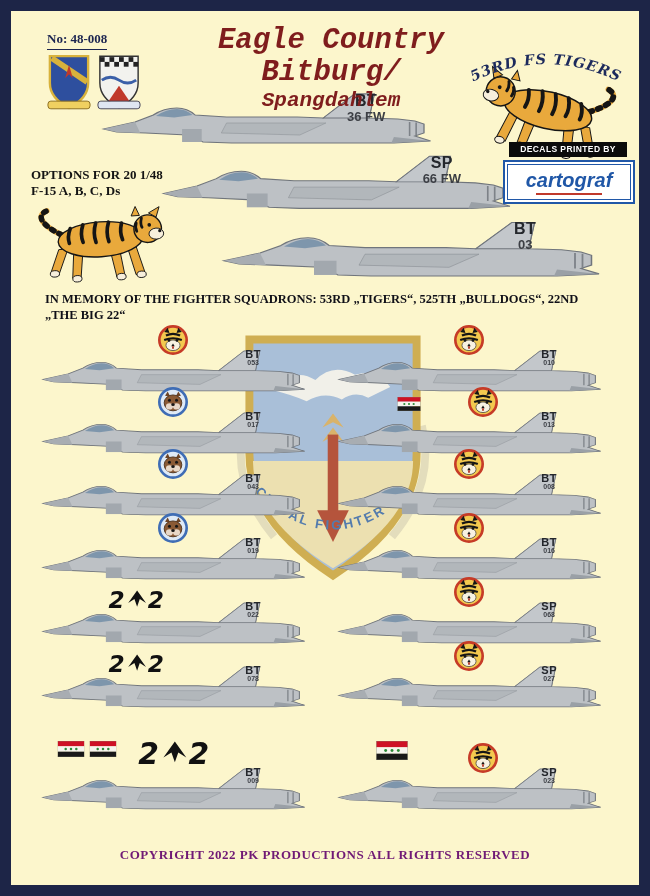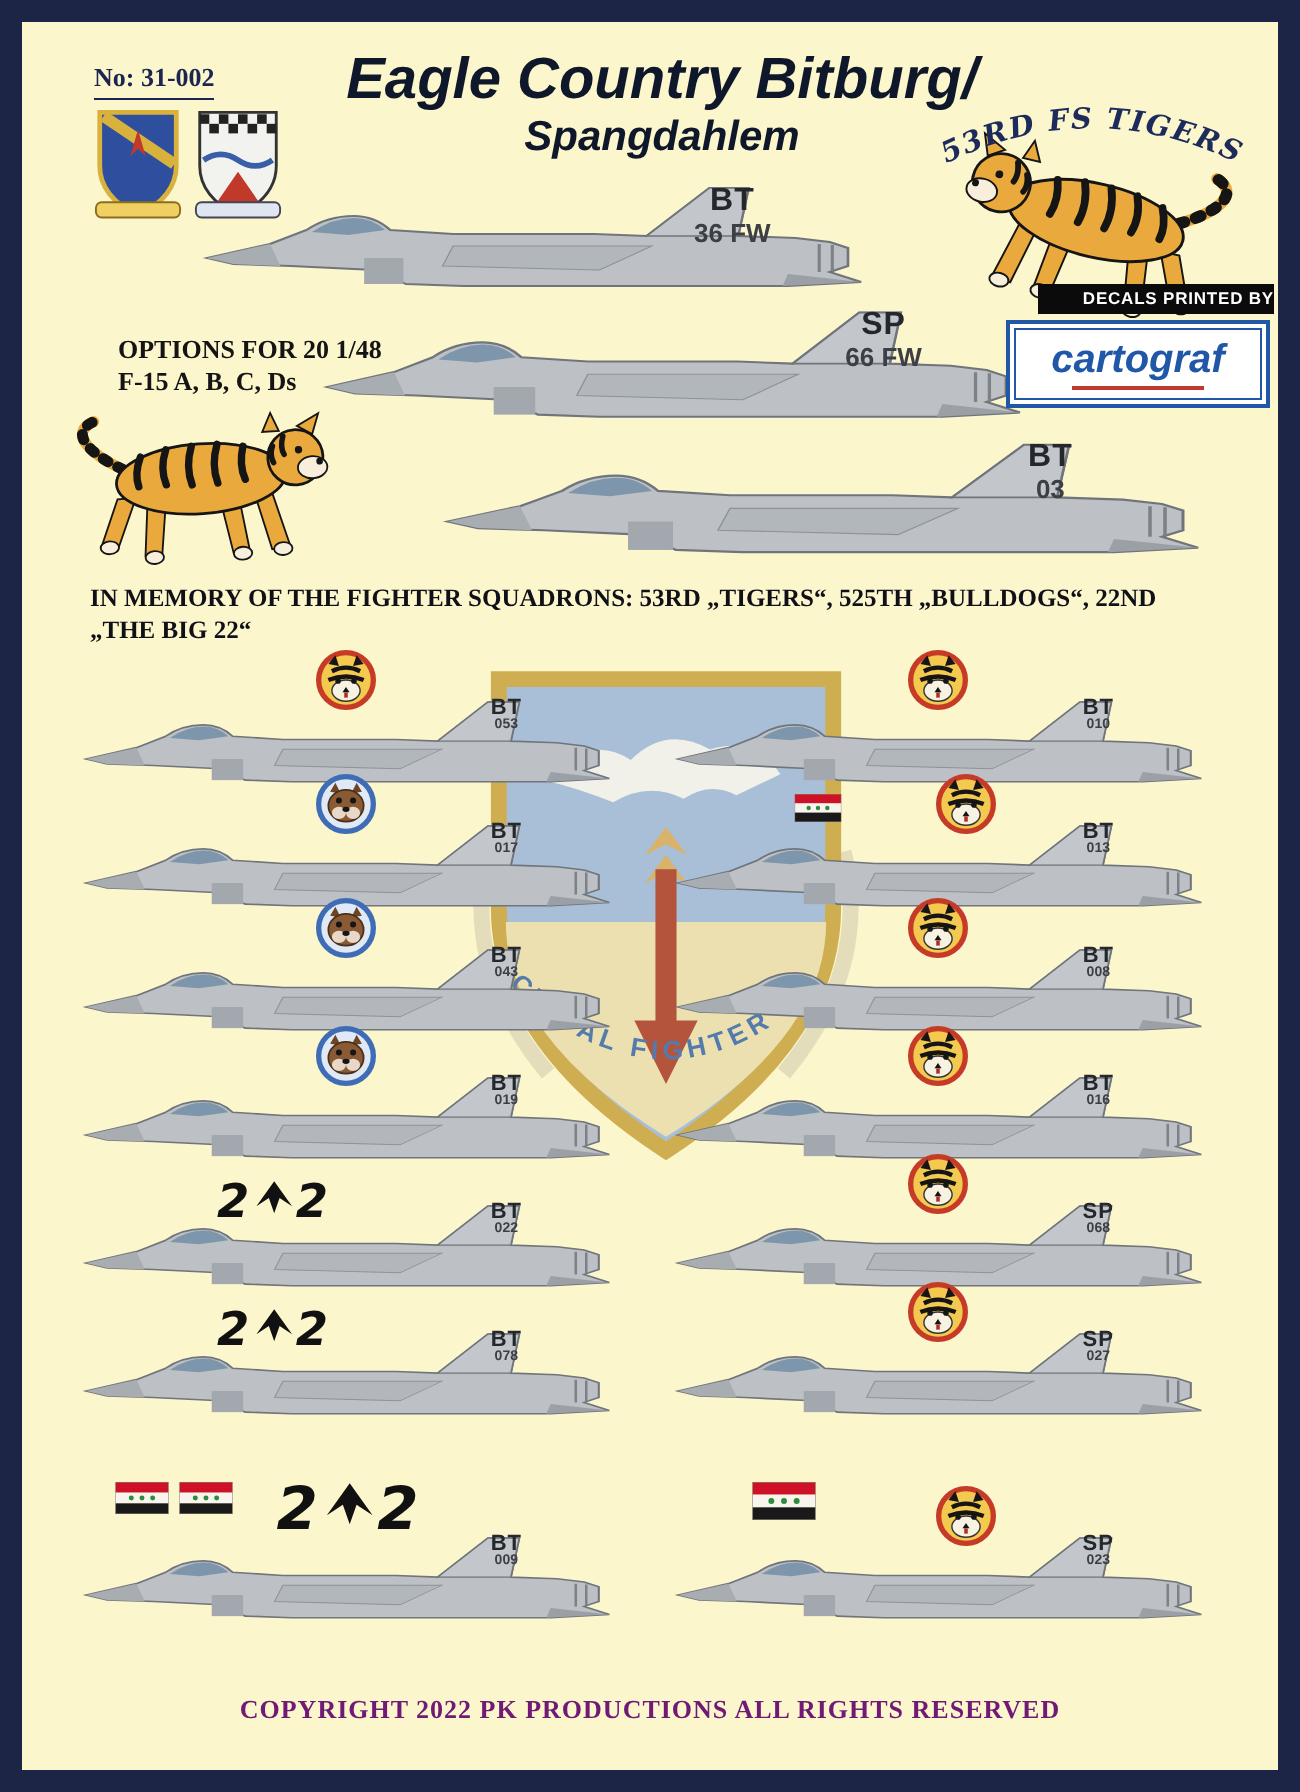--- a/index.html
+++ b/index.html
@@ -5,33 +5,33 @@
   html,body{margin:0;padding:0;background:#666;}
   .page{position:relative;width:650px;height:896px;background:#1d2547;margin:0 auto;overflow:hidden;
         font-family:"Liberation Serif",serif;}
   .sheet{position:absolute;left:11px;top:11px;width:628px;height:874px;background:#fcf6cc;overflow:hidden;}
 
   .abs{position:absolute;}
 
   .sheet-no{left:36px;top:20px;font:bold 13px "Liberation Serif",serif;color:#1c2550;
             border-bottom:1.5px solid #1c2550;padding-bottom:2px;}
 
-  .title{left:140px;top:14px;width:360px;text-align:center;color:#0f172a;
-         font-family:Liberation Sans, sans-serif;font-style:italic;font-weight:bold;z-index:4;}
+  .title{left:140px;top:14px;width:360px;text-align:center;color:#7f1d1d;
+         font-family:Liberation Mono, monospace;font-style:italic;font-weight:bold;z-index:4;}
   .title .t1{font-size:29px;line-height:1.1;}
   .title .t2{font-size:21px;line-height:1.1;}
 
-  .options{left:48px;top:156px;font:bold 13px "Liberation Serif",serif;color:#141414;line-height:1.25;z-index:4;}
+  .options{left:20px;top:156px;font:bold 13px "Liberation Serif",serif;color:#141414;line-height:1.25;z-index:4;}
 
   .memory{left:34px;top:281px;width:568px;font:bold 12.5px "Liberation Serif",serif;color:#101018;
           line-height:1.25;z-index:4;}
 
   .printedby{left:498px;top:131px;width:118px;height:15px;background:#0b0b0b;color:#fff;
-             font:bold 8.5px "Liberation Sans",sans-serif;text-align:right;line-height:15px;
-             letter-spacing:.4px;z-index:4;margin-left:10px;}
+             font:bold 8.5px "Liberation Sans",sans-serif;text-align:center;line-height:15px;
+             letter-spacing:.4px;z-index:4;}
   .cartbox{left:492px;top:149px;width:128px;height:40px;background:#fff;border:2px solid #2057a7;
            box-shadow:inset 0 0 0 2px #fff, inset 0 0 0 3px #2057a7;z-index:4;
            display:flex;align-items:center;justify-content:center;flex-direction:column;}
   .cartbox .cname{font:bold italic 20px "Liberation Sans",sans-serif;font-style:italic;color:#2057a7;}
   .cartbox .cline{width:66px;height:2px;background:#c0392b;margin-top:1px;}
 
   .footer{left:0;top:836px;width:628px;text-align:center;
           font:bold 13px "Liberation Serif",serif;letter-spacing:.5px;color:#701a75;z-index:4;}
 
   
@@ -154,21 +154,21 @@
             <rect x="18" y="9" width="5" height="5" fill="#222"></rect>
         <rect x="28" y="9" width="5" height="5" fill="#222"></rect>
             <rect x="38" y="9" width="5" height="5" fill="#222"></rect>
         <path d="M5,28 q9,-6 18,0 q9,6 18,0" stroke="#3a5fa8" stroke-width="3" fill="none"></path>
         <path d="M23,34 L34,50 L12,50 Z" fill="#c0392b"></path>
         <rect x="1" y="50" width="44" height="8" rx="3" fill="#dfe6f2" stroke="#445" stroke-width="1"></rect>
       </symbol>
     </defs>
   </svg>
 
-  <div class="abs sheet-no">No: 31-002</div>
+  <div class="abs sheet-no">No: 48-008</div>
 
   <svg class="abs crest" style="left:36px" viewBox="0 0 46 60">
         <use href="#crest-36"></use>
       </svg>
   <svg class="abs crest" style="left:86px" viewBox="0 0 46 60">
         <use href="#crest-52"></use>
       </svg>
 
   <div class="abs title">
     <div class="t1">Eagle Country Bitburg/</div>

